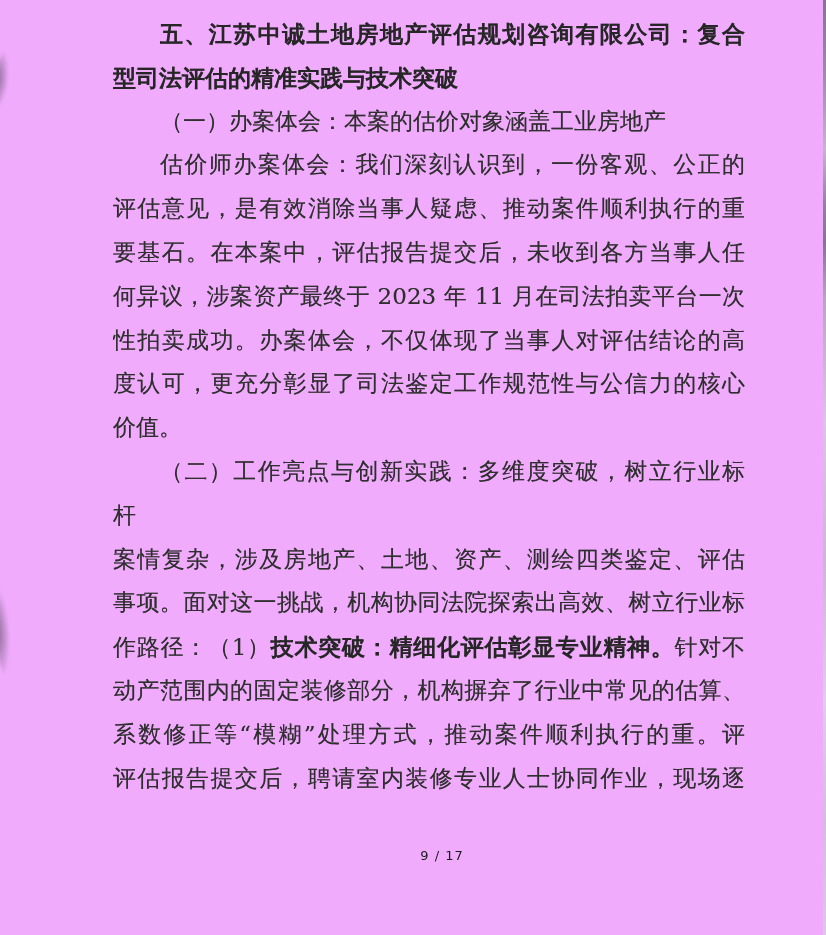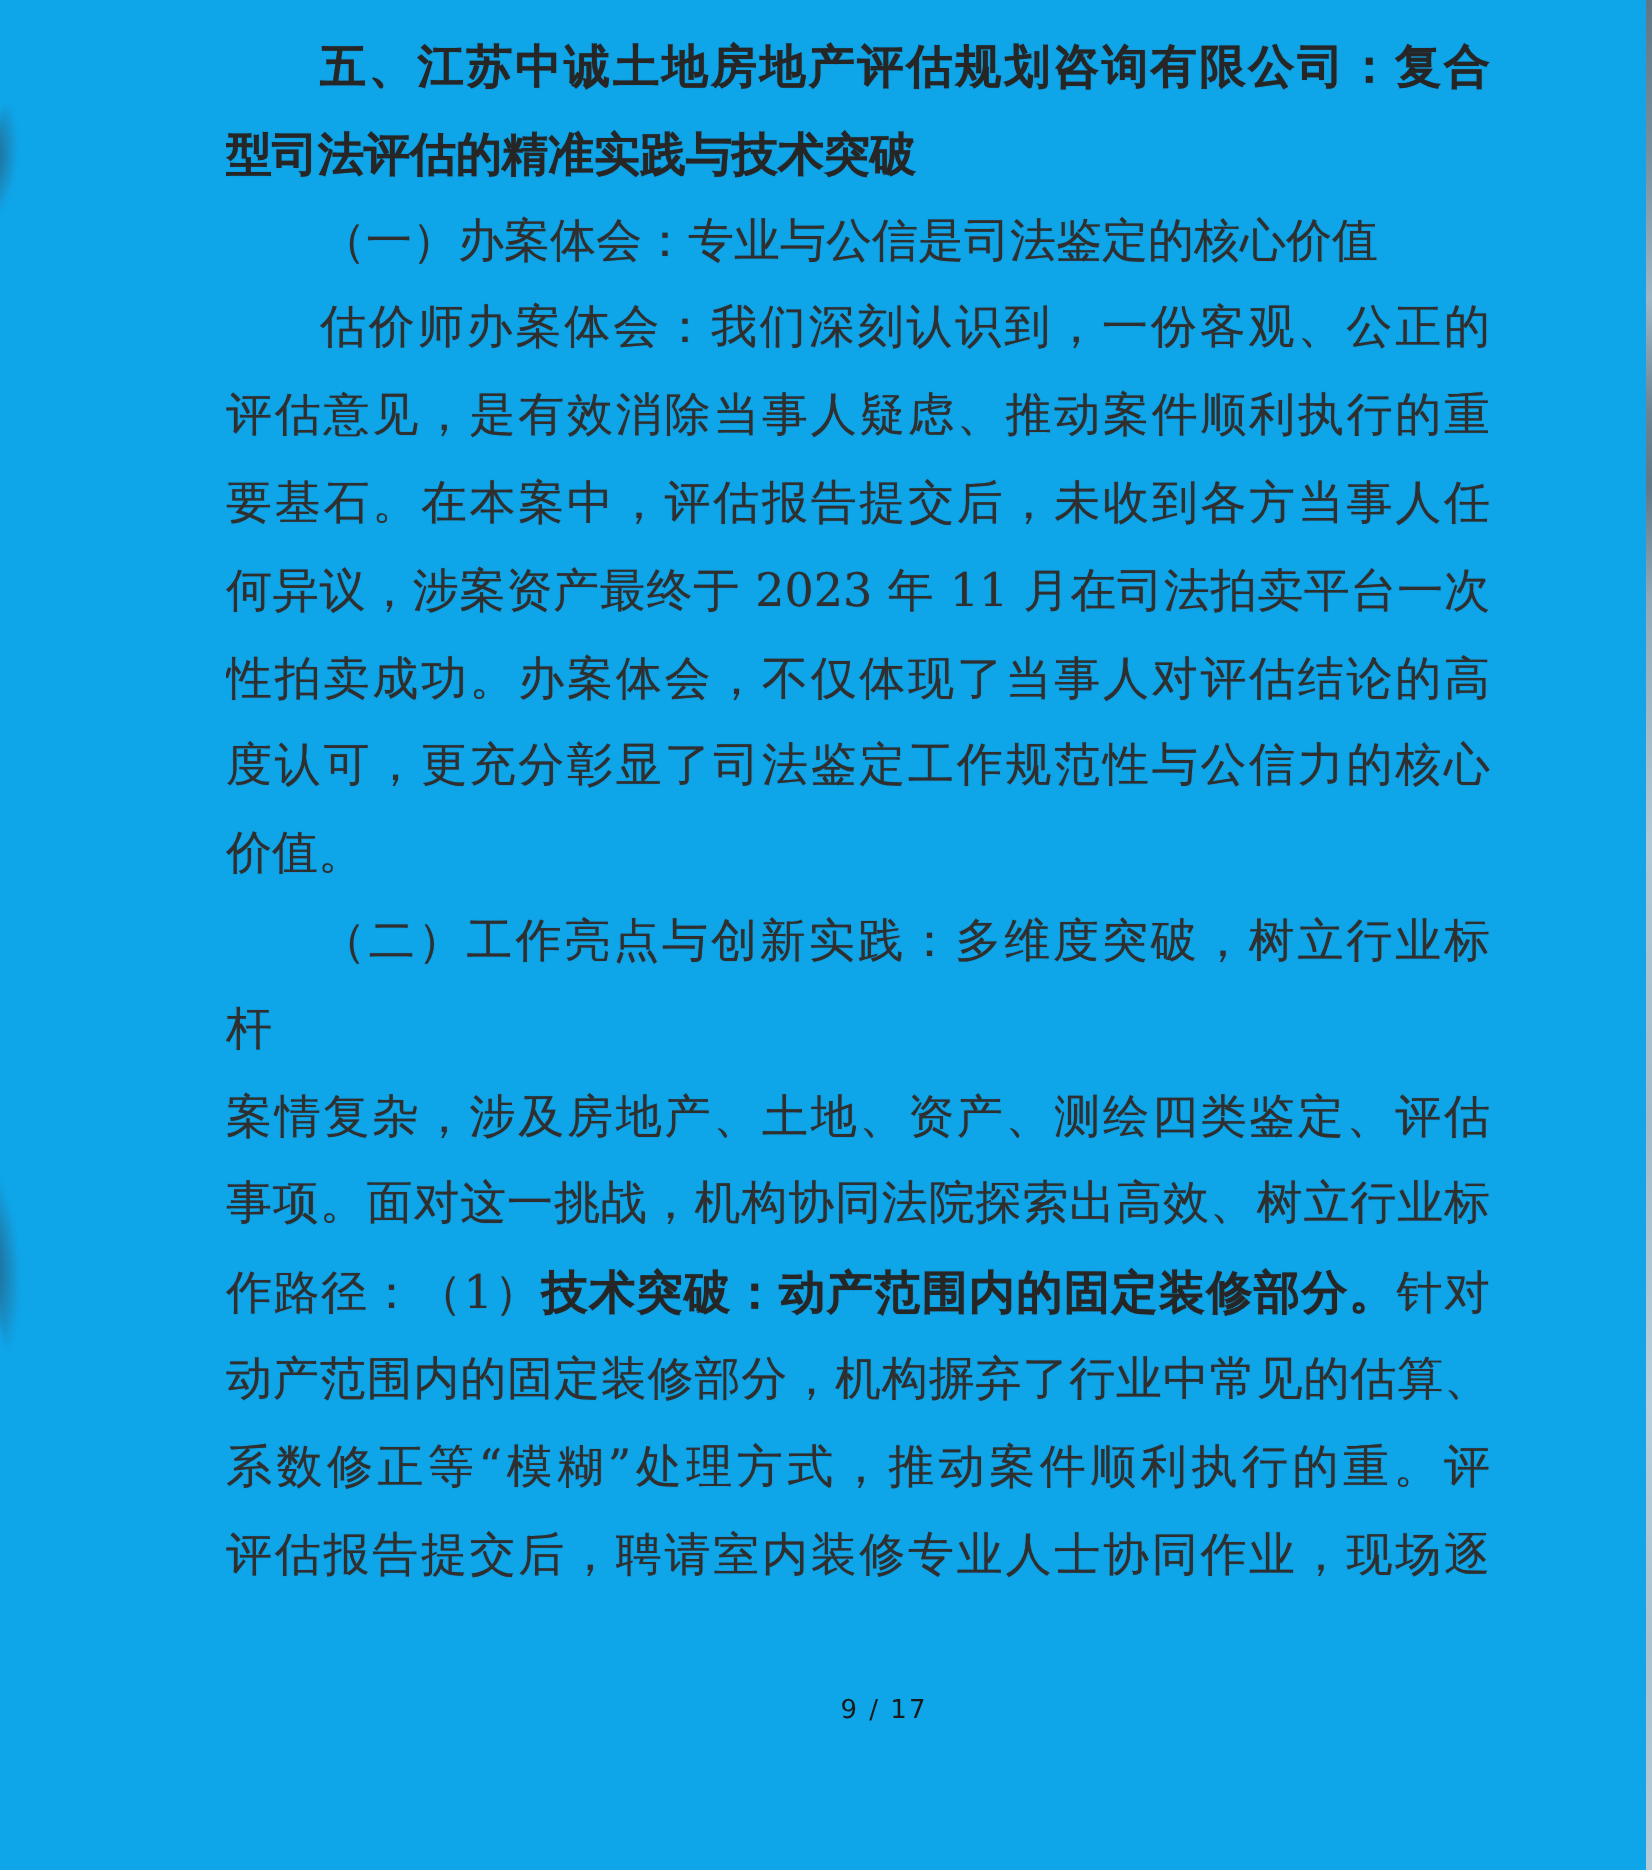--- a/index.html
+++ b/index.html
@@ -1,20 +1,20 @@
 <!DOCTYPE html>
 <html><head>
 <meta charset="utf-8">
 <style>
   html,body{margin:0;padding:0;background:#e9e9e9;}
   .page{
     position:relative;
     width:826px;height:935px;
     margin:0 auto;
-    background:#0ea5e9;
+    background:#f0abfc;
     overflow:hidden;
     font-family:"DejaVu Serif","Liberation Serif",serif;
   }
   .text-block{
     position:absolute;
     left:113px;top:12px;width:632px;
   }
   .line{
     height:43.8px;
     line-height:43.8px;
@@ -63,33 +63,33 @@
   .smudge.one{top:50px;width:12px;height:60px;transform:rotate(6deg);}
   .smudge.two{top:585px;width:13px;height:92px;transform:rotate(-4deg);}
 </style>
 </head>
 <body>
 
 <div class="page">
   <div class="text-block">
       <div class="line indent bold">五、江苏中诚土地房地产评估规划咨询有限公司：复合</div>
       <div class="line last bold">型司法评估的精准实践与技术突破</div>
-      <div class="line indent last">（一）办案体会：专业与公信是司法鉴定的核心价值</div>
+      <div class="line indent last">（一）办案体会：本案的估价对象涵盖工业房地产</div>
       <div class="line indent">估价师办案体会：我们深刻认识到，一份客观、公正的</div>
       <div class="line">评估意见，是有效消除当事人疑虑、推动案件顺利执行的重</div>
       <div class="line">要基石。在本案中，评估报告提交后，未收到各方当事人任</div>
       <div class="line">何异议，涉案资产最终于 2023 年 11 月在司法拍卖平台一次</div>
       <div class="line">性拍卖成功。办案体会，不仅体现了当事人对评估结论的高</div>
       <div class="line">度认可，更充分彰显了司法鉴定工作规范性与公信力的核心</div>
       <div class="line last">价值。</div>
       <div class="line indent">（二）工作亮点与创新实践：多维度突破，树立行业标</div>
       <div class="line last">杆</div>
       <div class="line">案情复杂，涉及房地产、土地、资产、测绘四类鉴定、评估</div>
       <div class="line">事项。面对这一挑战，机构协同法院探索出高效、树立行业标</div>
-      <div class="line"><span>作路径：（1）</span><span class="bold">技术突破：动产范围内的固定装修部分。</span><span>针对不</span></div>
+      <div class="line"><span>作路径：（1）</span><span class="bold">技术突破：精细化评估彰显专业精神。</span><span>针对不</span></div>
       <div class="line">动产范围内的固定装修部分，机构摒弃了行业中常见的估算、</div>
       <div class="line">系数修正等“模糊”处理方式，推动案件顺利执行的重。评</div>
       <div class="line">评估报告提交后，聘请室内装修专业人士协同作业，现场逐</div>
     </div>
   <div class="footer">9 / 17</div>
   <div class="edge-line"></div>
   <div class="smudge one"></div>
   <div class="smudge two"></div>
 </div>
 

